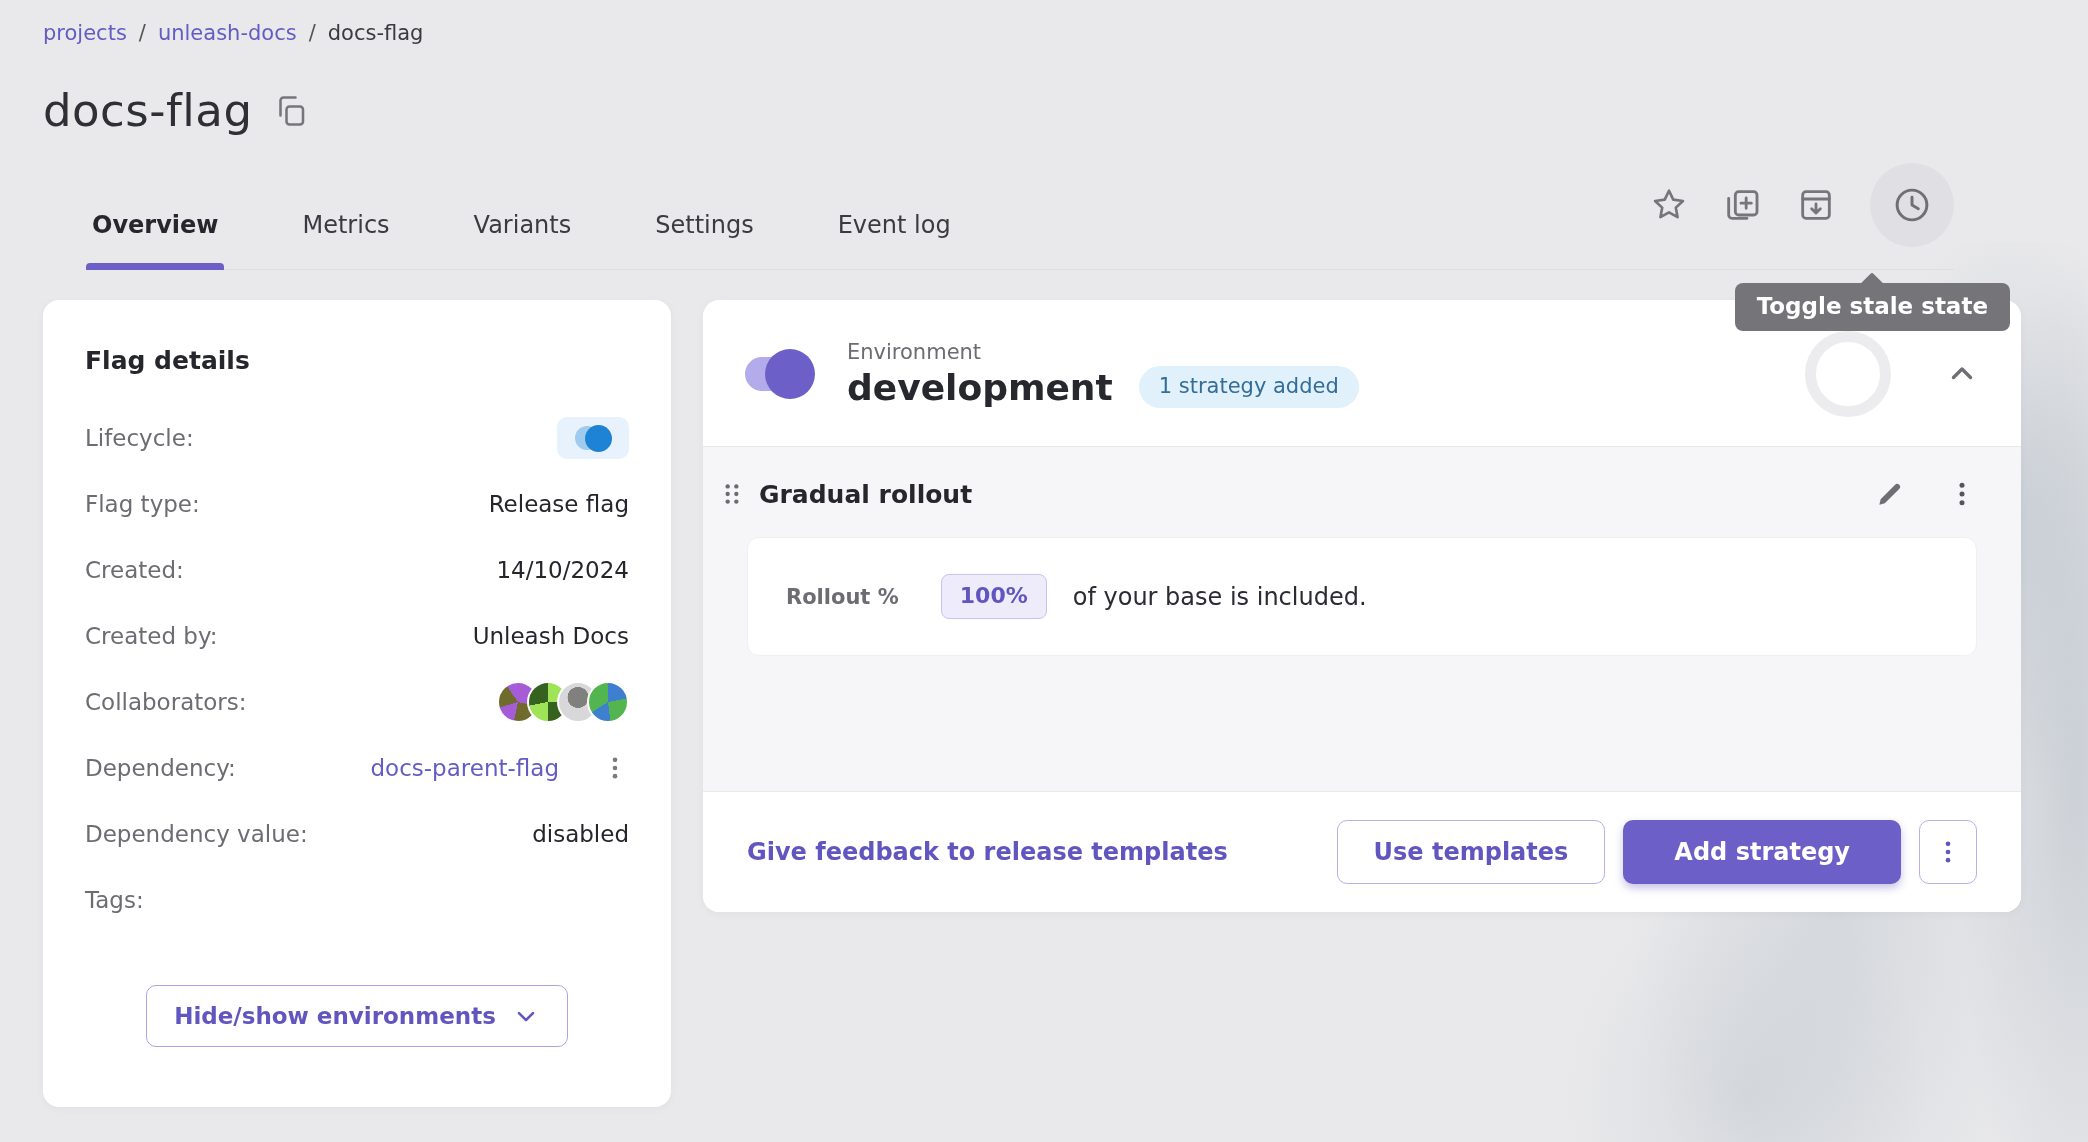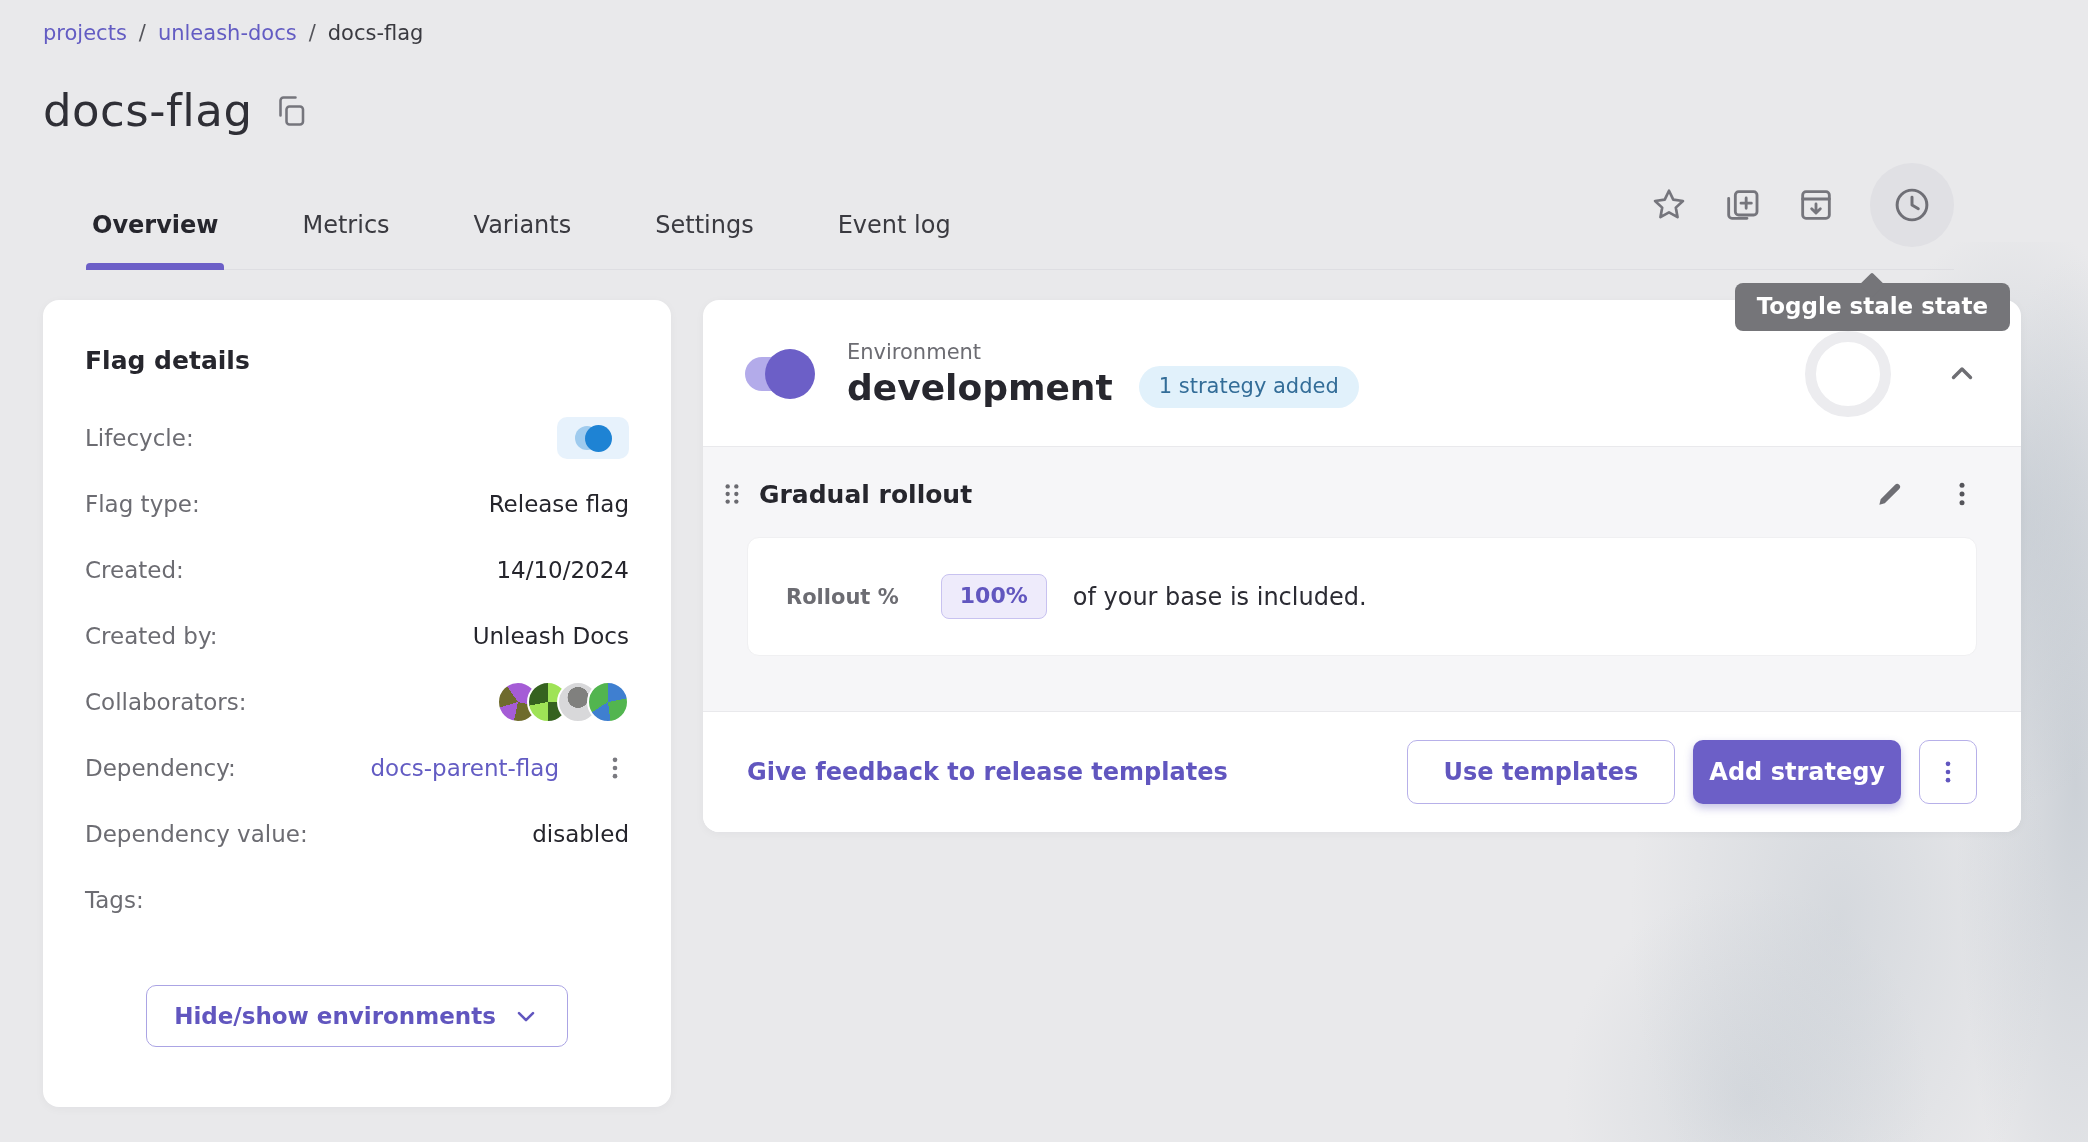--- a/index.html
+++ b/index.html
@@ -108,21 +108,21 @@
 
   .hide-show-wrap { display: flex; justify-content: center; margin-top: 52px; }
   .hide-show-btn {
     display: inline-flex; align-items: center; justify-content: center; gap: 16px;
     width: 422px; height: 62px; background: #FFFFFF; cursor: pointer;
     border: 1px solid #ABA4E4; border-radius: 10px;
     color: #6156BF; font-size: 23px; font-weight: 700; font-family: inherit;
   }
 
   
-  .env-card { flex: 1; height: 532px; display: flex; flex-direction: column; overflow: hidden; position: relative; }
+  .env-card { flex: 1; height: 612px; display: flex; flex-direction: column; overflow: hidden; position: relative; }
   .env-header { display: flex; align-items: center; gap: 40px; padding: 32px 42px 30px; height: 146px; }
   .switch { position: relative; width: 62px; height: 34px; border-radius: 17px; background: #B3ABEA; border: none; cursor: pointer; flex: none; }
   .switch .knob { position: absolute; right: -8px; top: -8px; width: 50px; height: 50px; border-radius: 50%; background: #6C5FC7; }
   .env-titles { display: flex; flex-direction: column; gap: 2px; }
   .env-label { font-size: 21px; color: #6C6C72; }
   .env-name-row { display: flex; align-items: center; gap: 26px; }
   .env-name { font-size: 36px; font-weight: 700; color: #27272E; }
   .strategy-badge {
     background: #E1F1FB; color: #336D98; font-size: 21px;
     padding: 8px 20px 10px; border-radius: 22px; white-space: nowrap;
@@ -148,21 +148,21 @@
     background: #EEEBFB; border: 1px solid #C8C2F0; border-radius: 8px;
     padding: 8px 18px 10px; color: #6156BF; font-size: 22px; font-weight: 700;
   }
   .rollout-text { font-size: 24px; color: #2B2B33; }
 
   .env-footer { height: 120px; background: #FFFFFF; display: flex; align-items: center; justify-content: space-between; padding: 0 44px; }
   .feedback-link { color: #6156BF; font-size: 24px; font-weight: 700; text-decoration: none; cursor: pointer; }
   .footer-actions { display: flex; align-items: center; gap: 18px; }
   .btn { height: 64px; border-radius: 10px; font-size: 24px; font-weight: 700; font-family: inherit; cursor: pointer; display: inline-flex; align-items: center; justify-content: center; }
   .btn-outline { padding: 0 36px; background: #FFFFFF; border: 1px solid #B7B0E9; color: #6156BF; }
-  .btn-primary { padding: 0 16px; background: #6C5FC7; border: none; color: #FFFFFF; box-shadow: 0 4px 8px rgba(90,80,180,.35); }
+  .btn-primary { padding: 0 51px; background: #6C5FC7; border: none; color: #FFFFFF; box-shadow: 0 4px 8px rgba(90,80,180,.35); }
   .btn-kebab { width: 58px; background: #FFFFFF; border: 1px solid #B7B0E9; color: #6156BF; }
 
   svg { display: block; }
 </style>
 </head>
 <body>
 
 <div class="page">
   <div class="watermark"></div>
 

